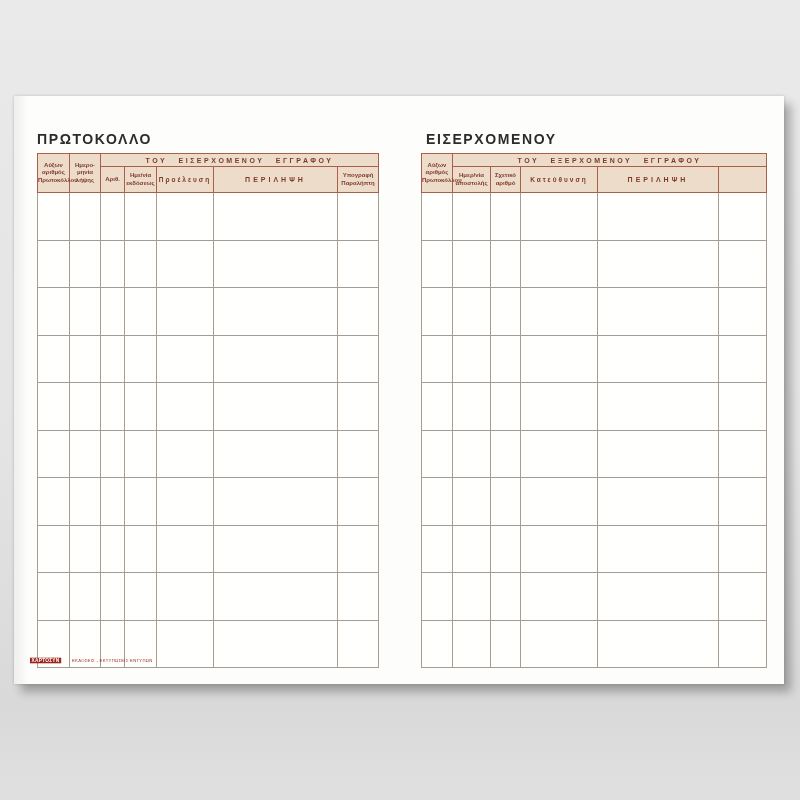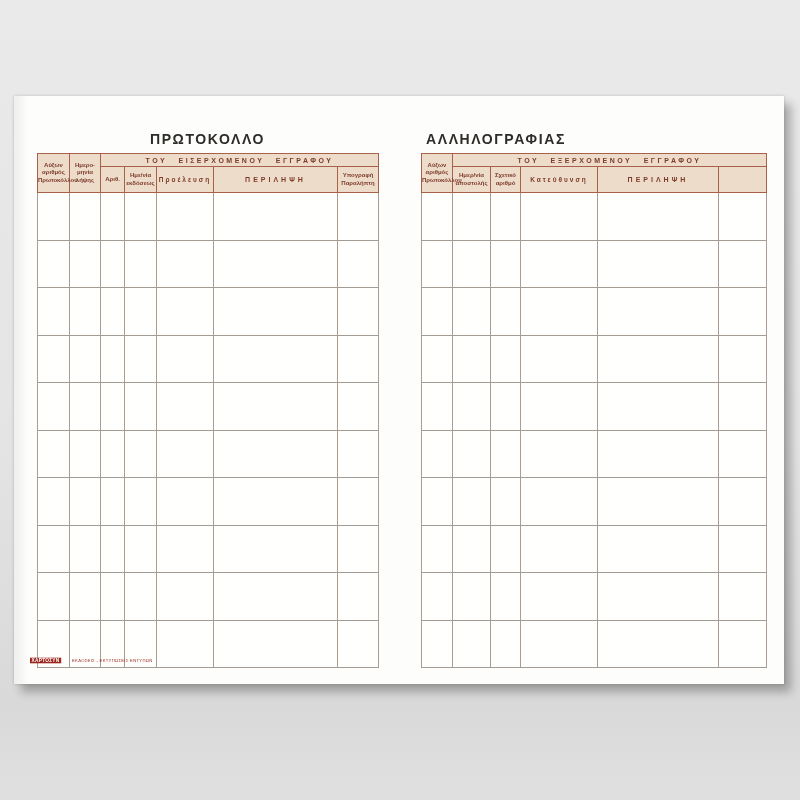--- a/index.html
+++ b/index.html
@@ -17,21 +17,21 @@
   .sheet::before{ 
     content:"";position:absolute;left:0;top:0;bottom:0;width:14px;
     background:linear-gradient(90deg,rgba(0,0,0,.06),rgba(0,0,0,0));
     pointer-events:none;
   }
   .page-title{
     position:absolute;top:35px;height:16px;line-height:16px;
     font-weight:bold;font-size:14px;letter-spacing:1.6px;
     color:var(--title_text,#2e2c29);
   }
-  .title-left{left:23px;width:341px;text-align:center;}
+  .title-left{left:23px;width:341px;text-align:left;}
   .title-right{left:412px;text-align:left;}
   table.ledger{
     position:absolute;border-collapse:collapse;table-layout:fixed;
     border:1.5px solid var(--outer_border,#9a5a45);
     background:#fff;
   }
   #left-table{left:23px;top:57px;width:341px;}
   #right-table{left:407px;top:57px;width:345px;}
   table.ledger th{
     background:var(--header_fill,#eedccb);
@@ -192,21 +192,21 @@
           <td></td>
           <td></td>
           <td></td>
           <td></td>
           <td></td>
           <td></td>
         </tr>
       </tbody>
   </table>
 
-  <div class="page-title title-right">ΑΛΛΗΛΟΓΡΑΦΙΑΣ</div>
+  <div class="page-title title-right">ΕΙΣΕΡΧΟΜΕΝΟΥ</div>
 
   <table class="ledger" id="right-table">
     <colgroup>
       <col style="width:31px">
         <col style="width:38px">
         <col style="width:30px">
       <col style="width:77px">
         <col style="width:121px">
         <col style="width:48px">
     </colgroup>

